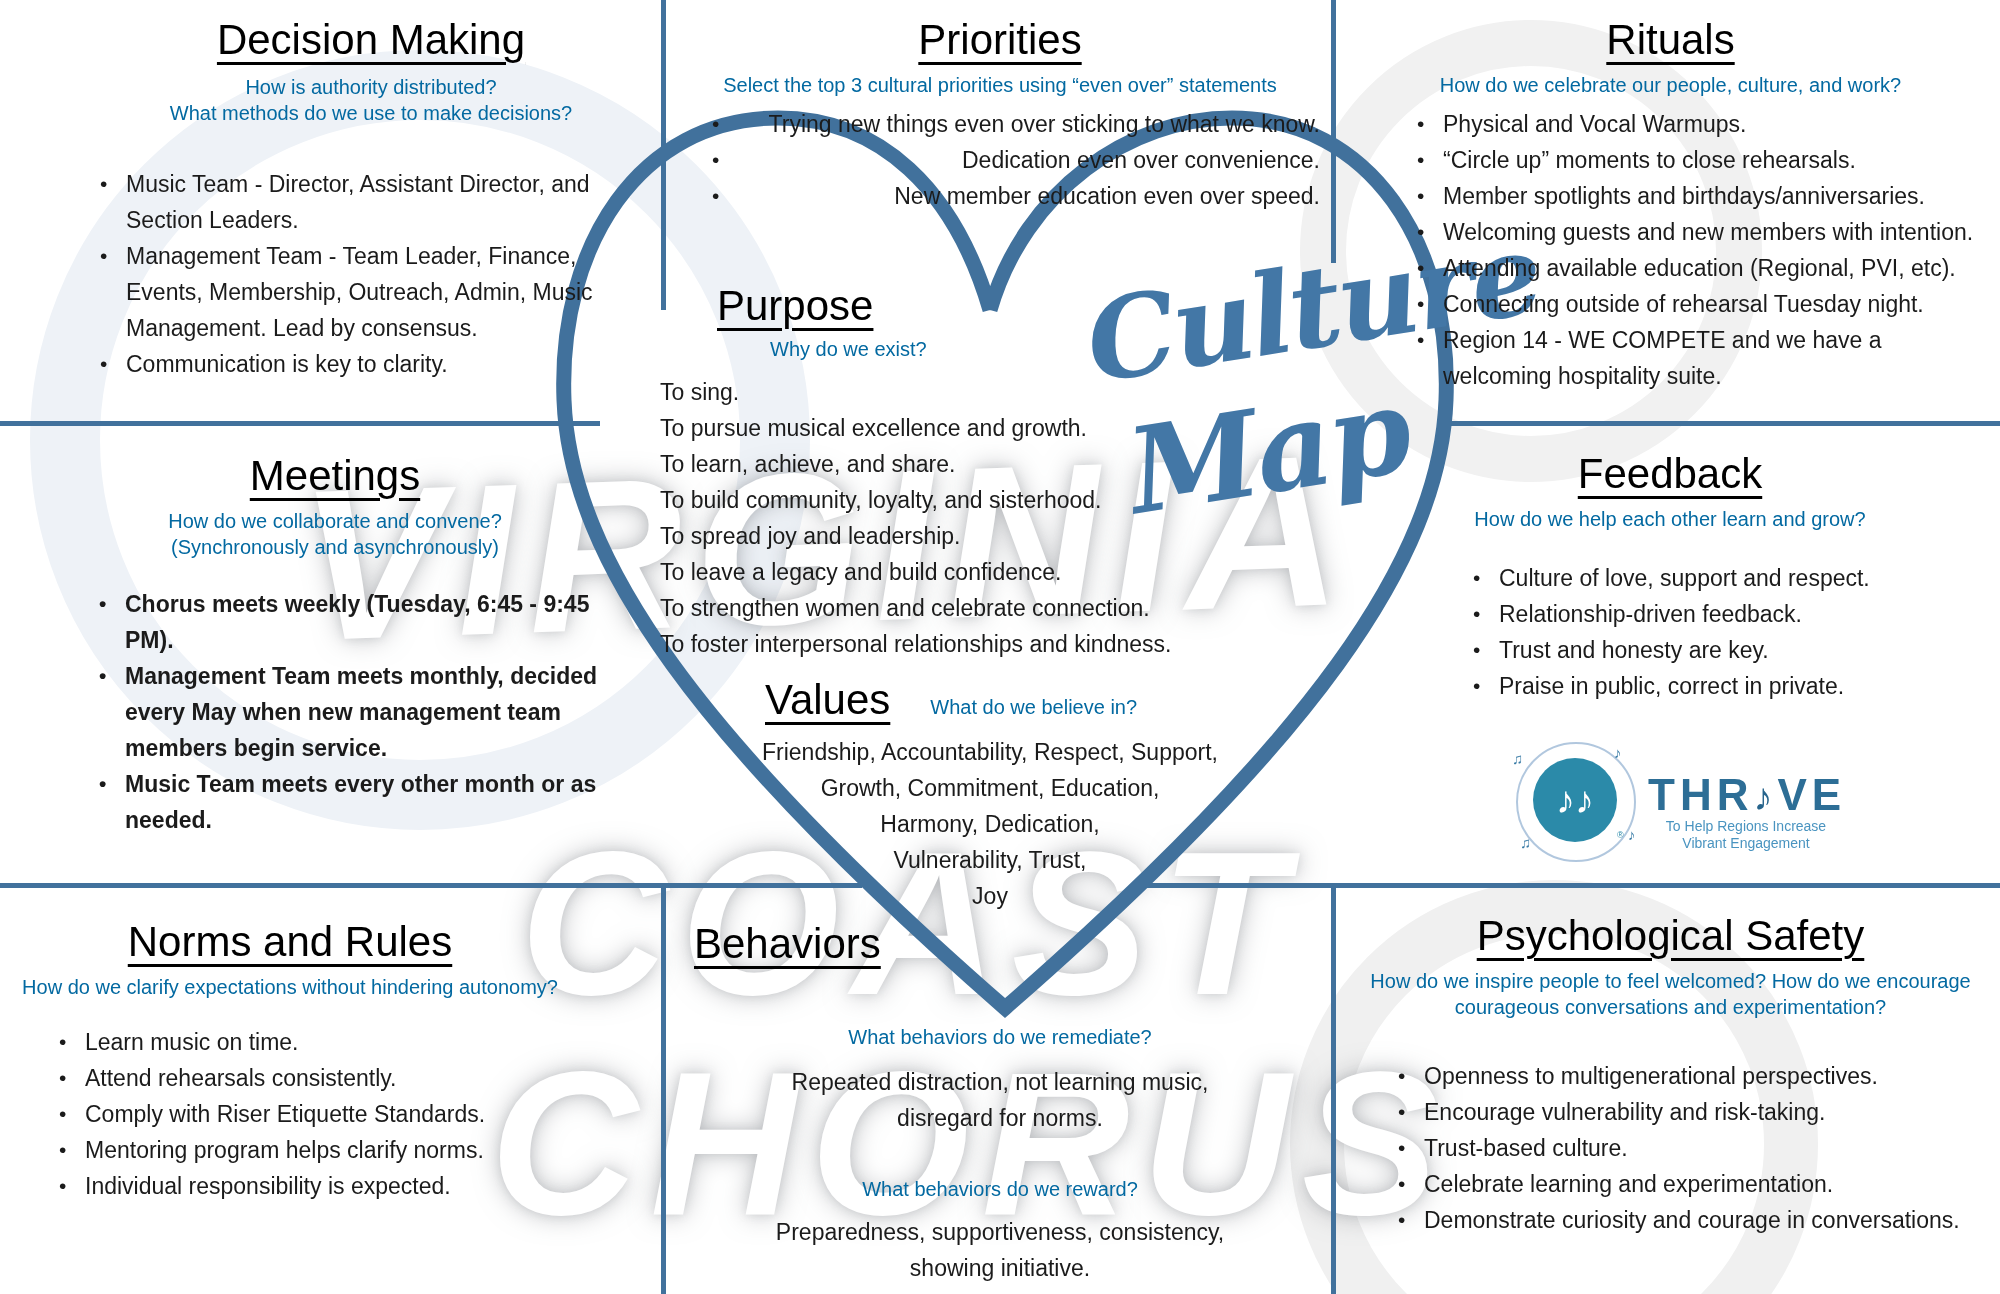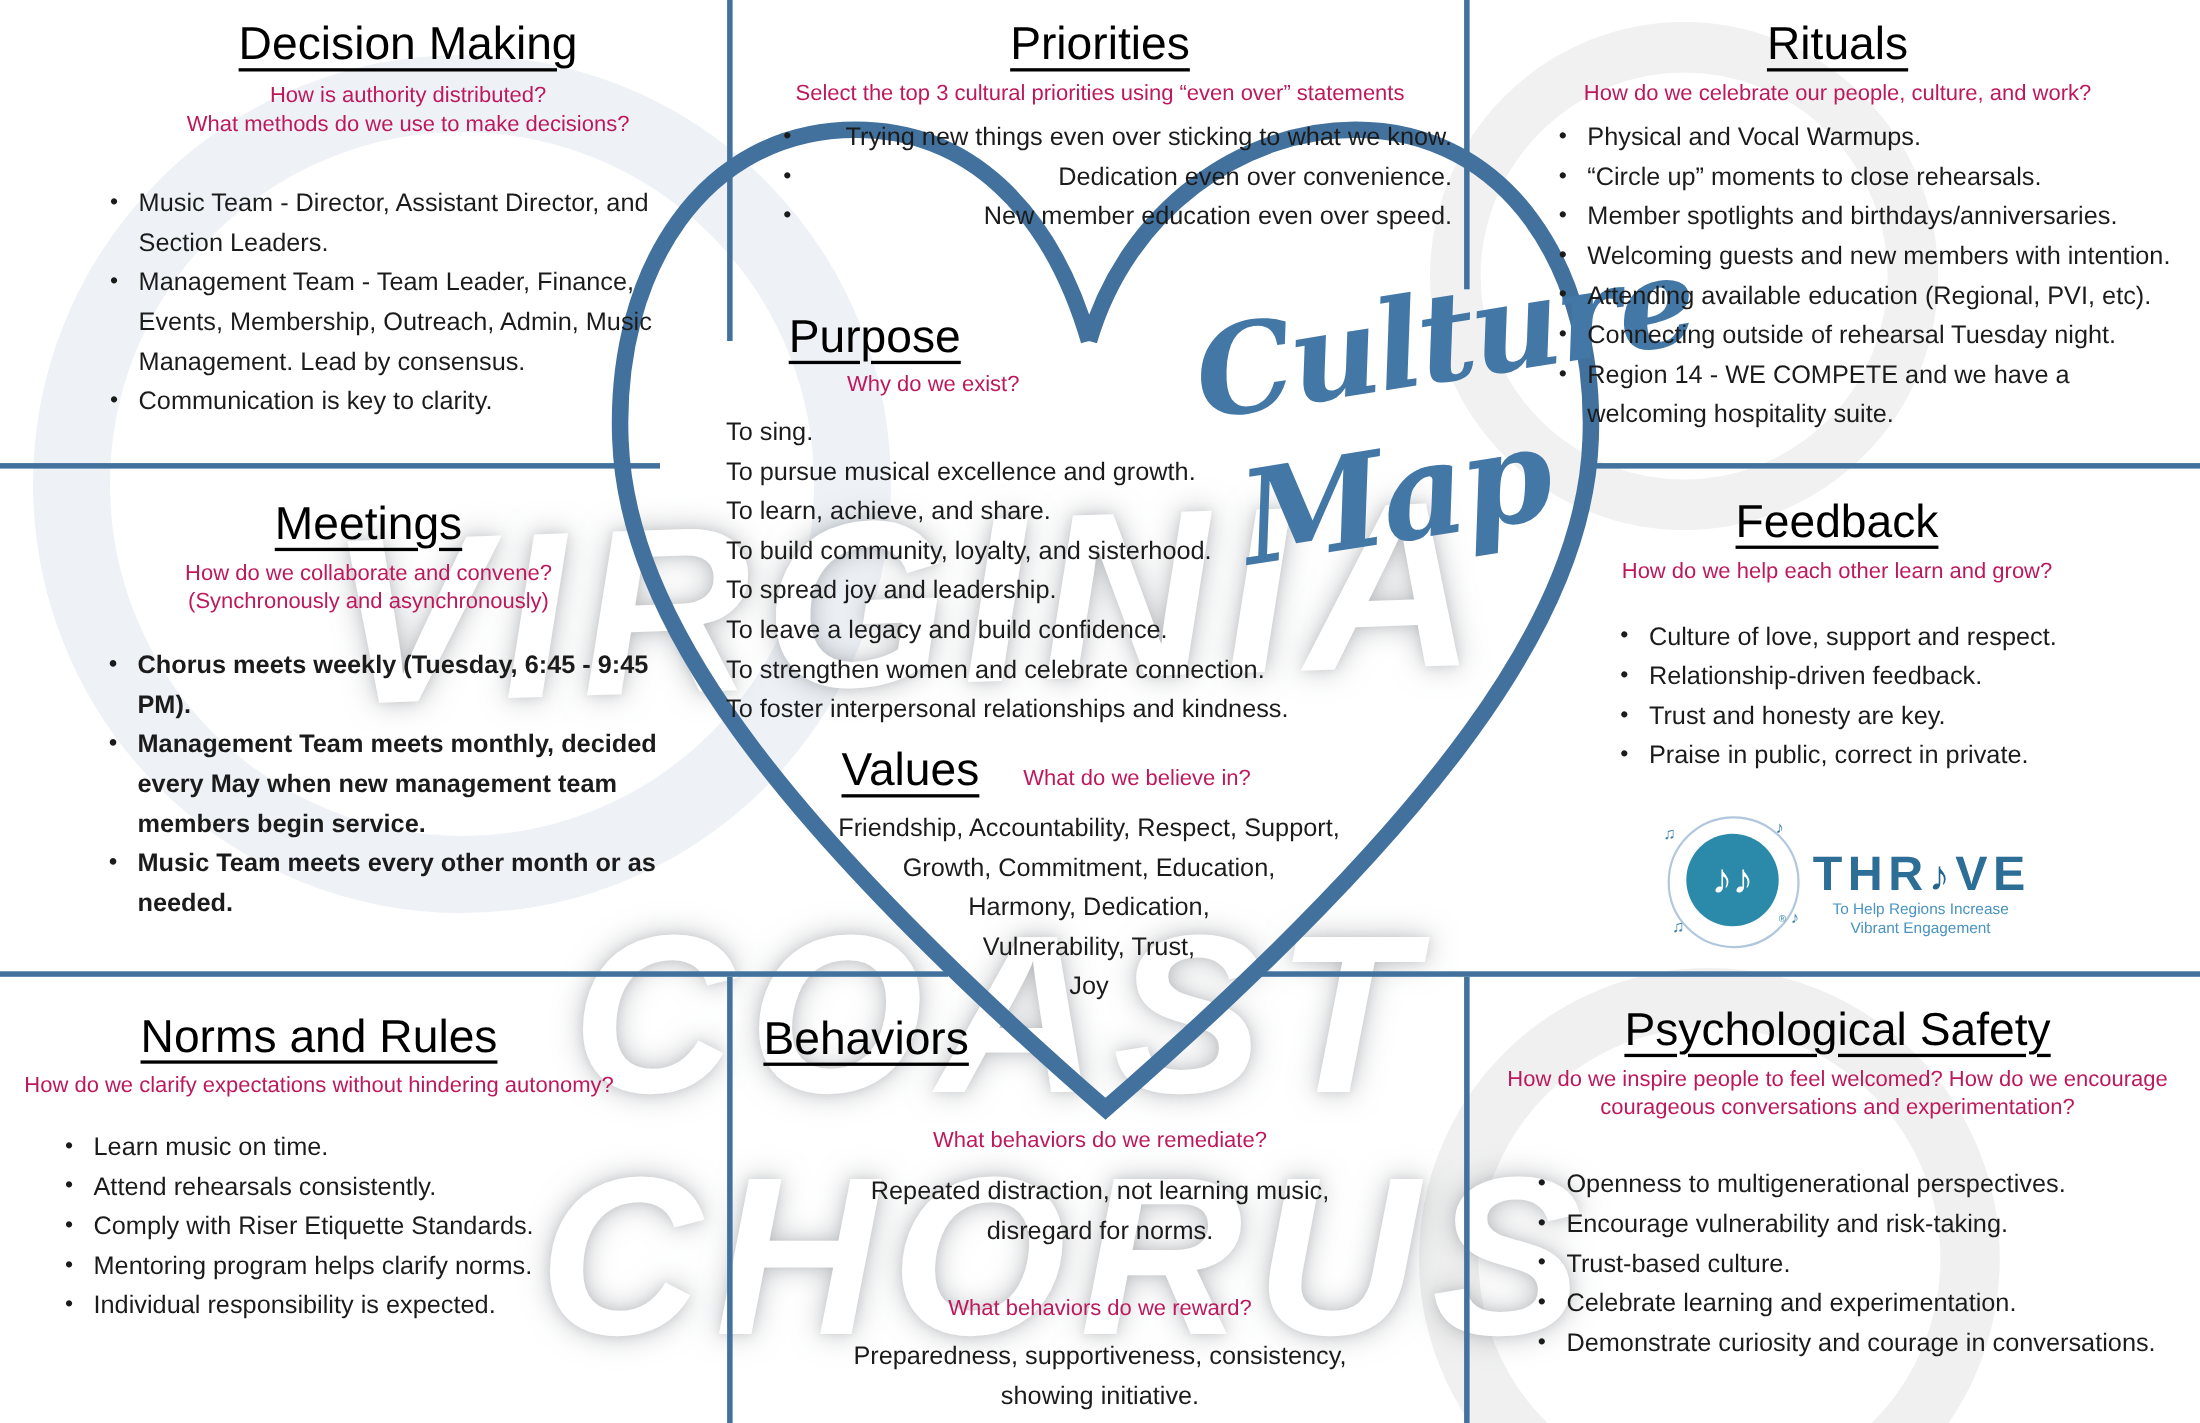--- a/index.html
+++ b/index.html
@@ -25,21 +25,21 @@
     position:absolute; z-index:4; color:#4377a6; font-family:"DejaVu Serif", serif;
     font-style:italic; font-weight:700; line-height:1; letter-spacing:-3px;
     transform:rotate(-9deg);
   }
   
   .sec { position:absolute; z-index:5; }
   .ttl {
     font-size:42px; color:#000; line-height:1.15;
     text-decoration:underline; text-decoration-thickness:3px; text-underline-offset:8px;
   }
-  .sub { font-size:20px; color:#be185d; line-height:26px; }
+  .sub { font-size:20px; color:#0369a1; line-height:26px; }
   .bl { list-style:none; margin:0; padding:0; font-size:23px; line-height:36px; }
   .bl li { position:relative; padding-left:28px; margin:0; }
   .bl li::before { content:"\2022"; position:absolute; left:2px; top:0; font-size:21px; }
   .nowrap li { white-space:nowrap; }
   .pline { font-size:23px; line-height:36px; }
   .center { text-align:center; }
   
   .logo-box { position:absolute; z-index:6; background:#fff; }
   .logo-circle {
     position:absolute; border-radius:50%; background:#2b8aa9; color:#fff;

